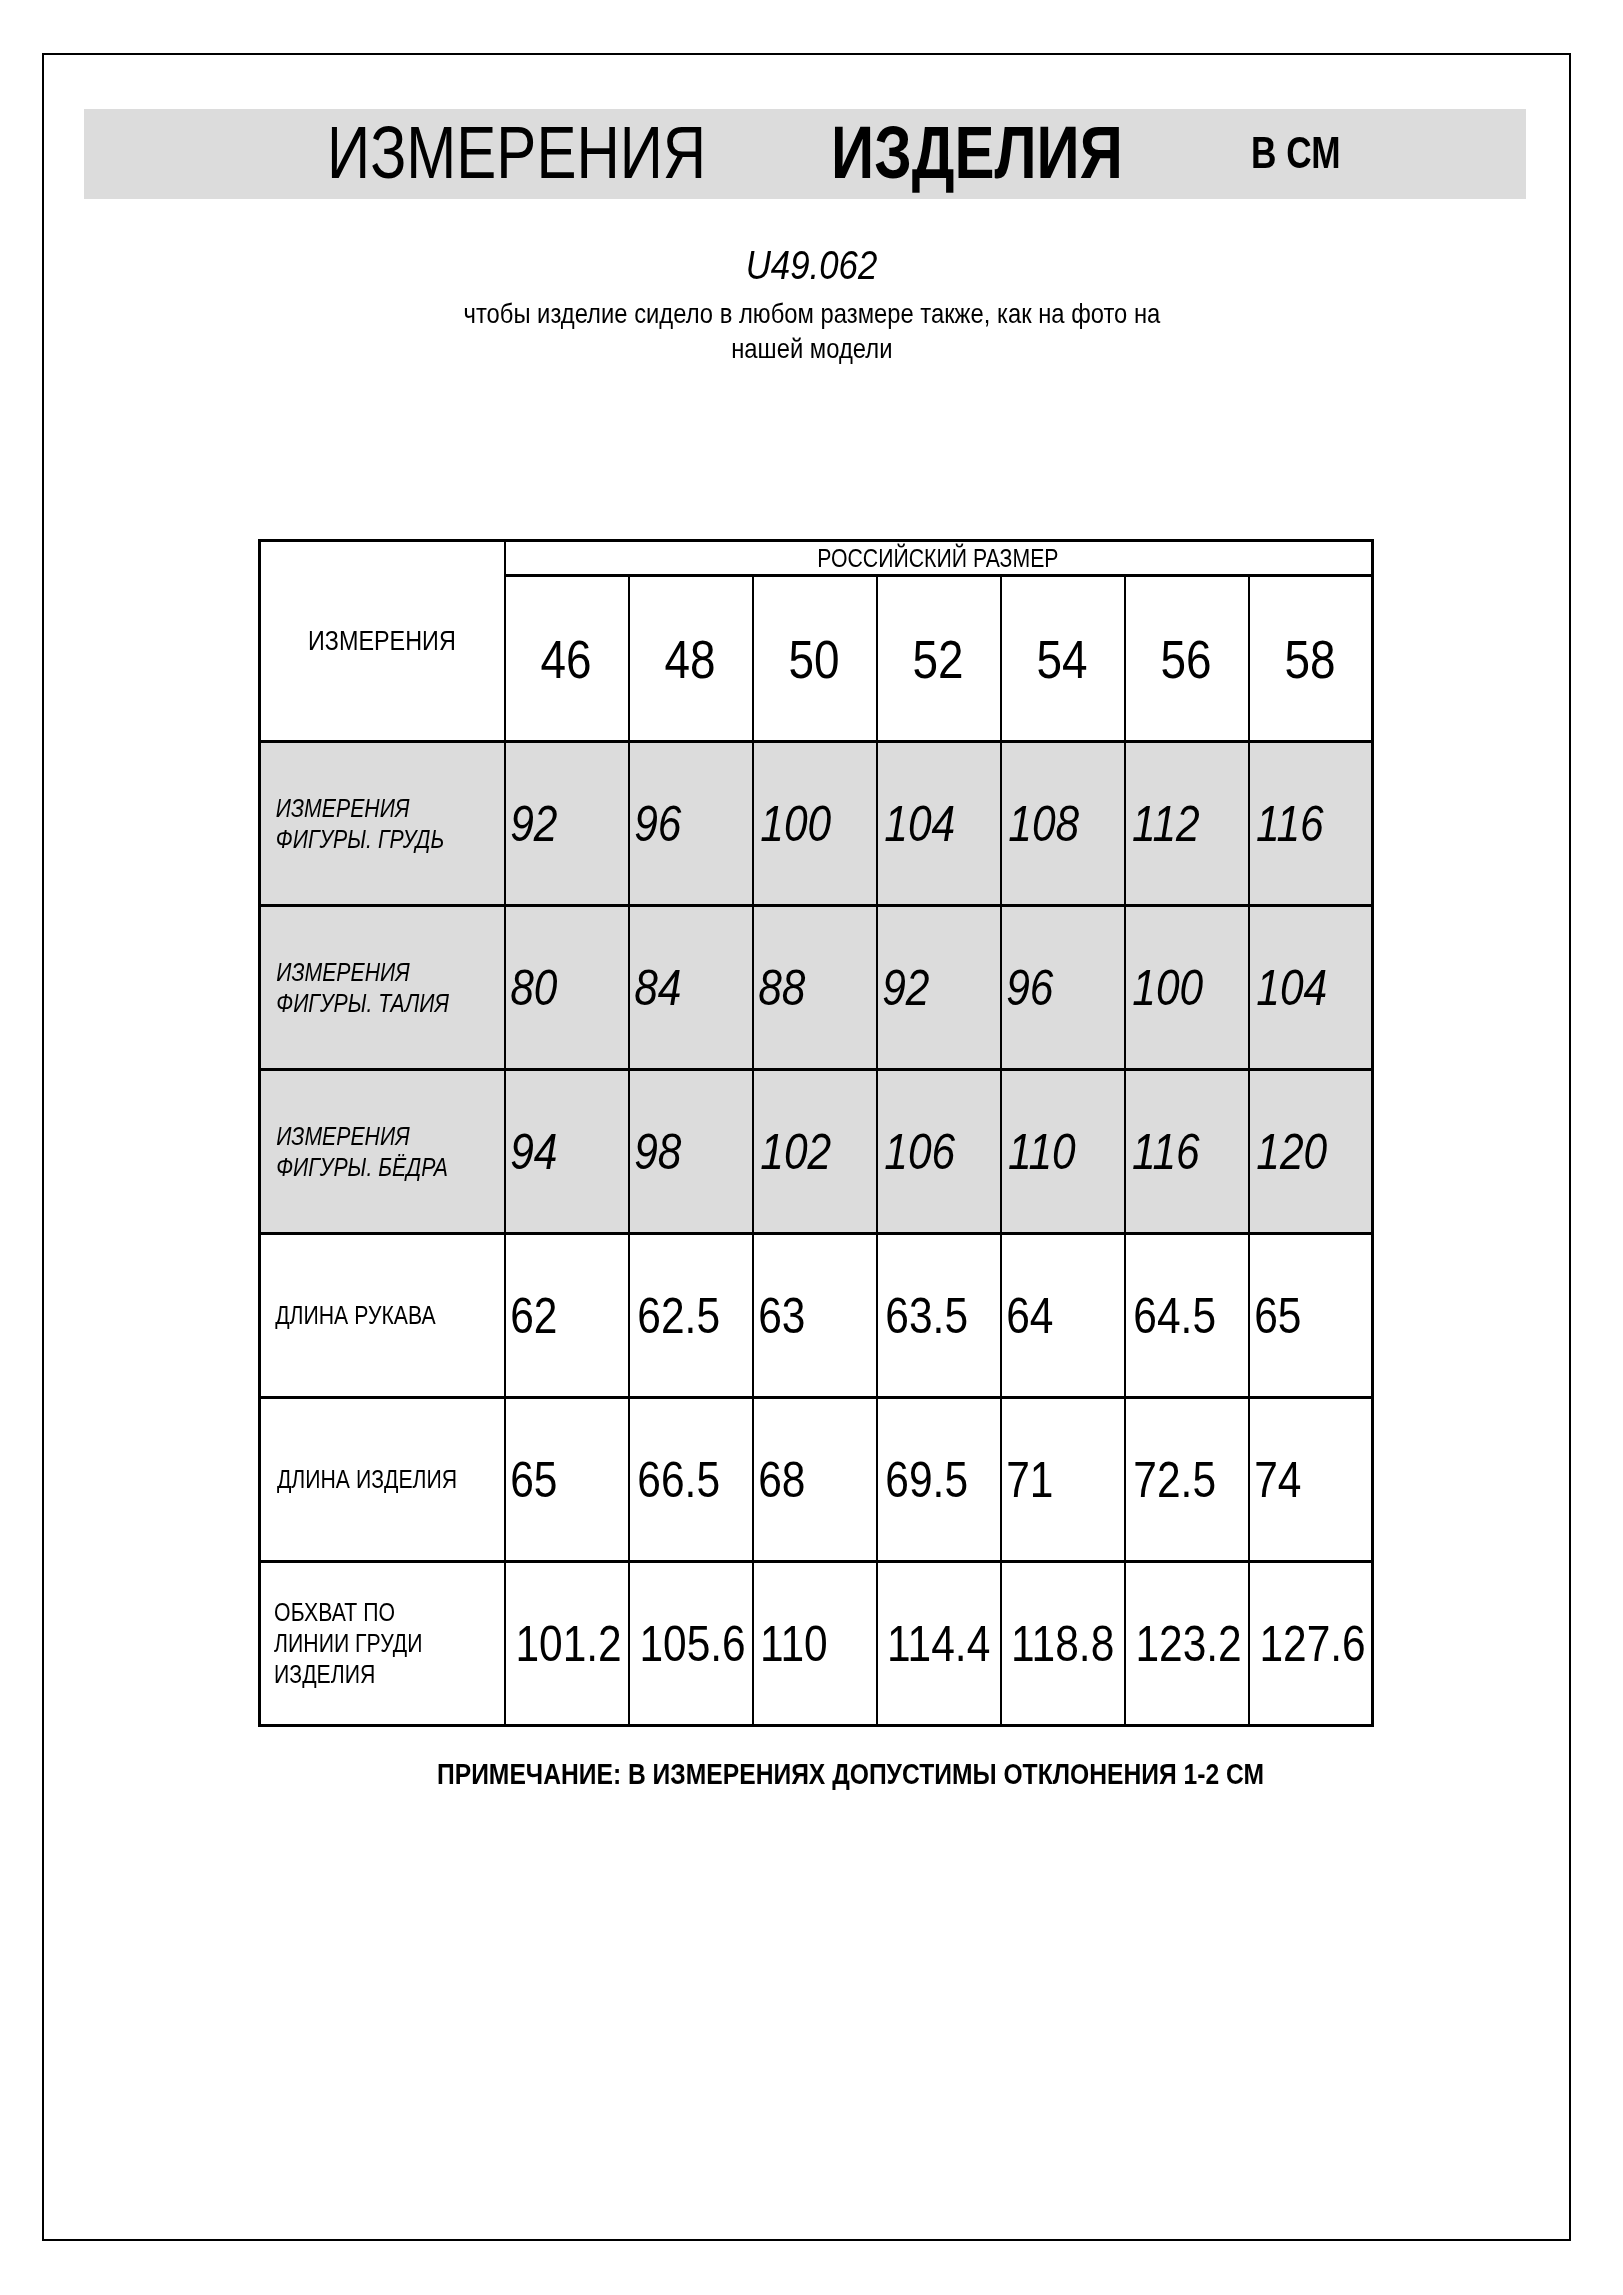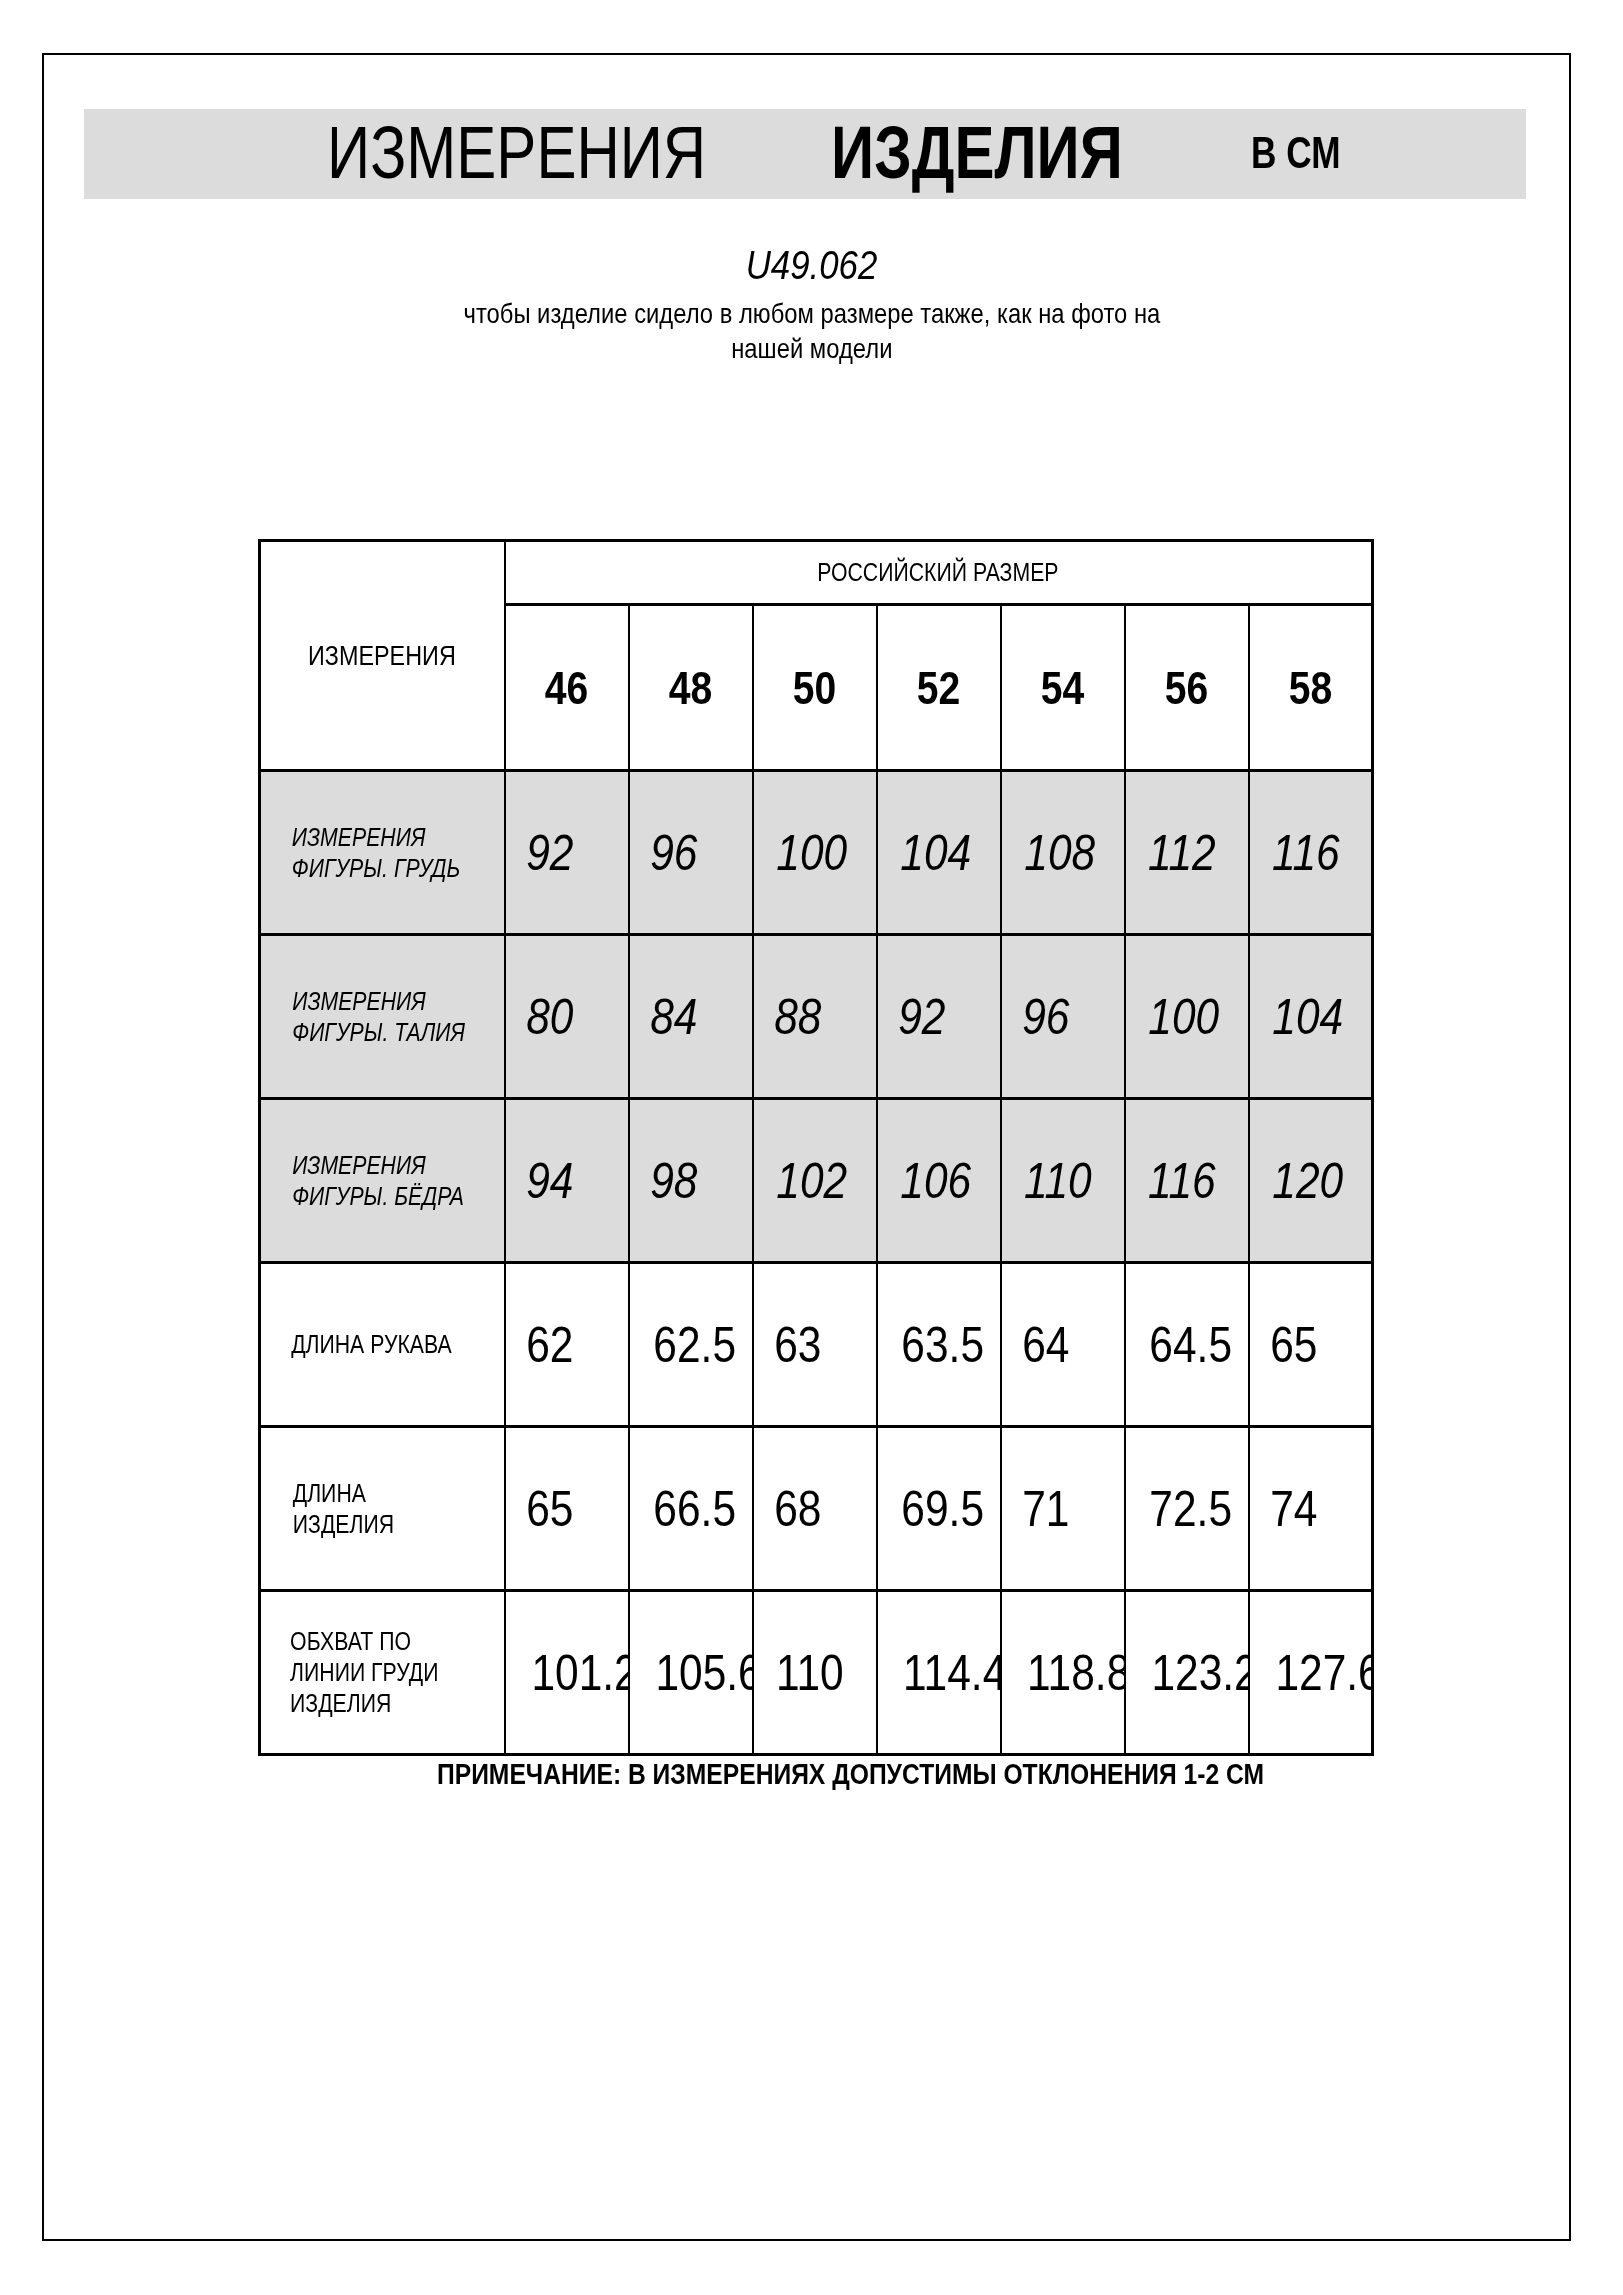--- a/index.html
+++ b/index.html
@@ -68,30 +68,30 @@
     width: 1112px;
     table-layout: fixed;
     border-collapse: collapse;
     border: 3.3px solid #000000;
   }
   .size-table col.c0 { width: 245px; }
   .size-table col.cd { width: 124px; }
   .size-table th, .size-table td {
     border: 2.6px solid #000000;
     vertical-align: middle;
-    padding: 16px;
+    padding: 0;
     overflow: hidden;
   }
   tr.hdr1 { height: 35px; }
   tr.hdr2 { height: 166px; }
   tr.r    { height: 164px; }
   tr.r > td { border-top-width: 3.9px; }
   th.group  { font-weight: 400; font-size: 25px; border-bottom-width: 3.9px; }
   th.corner { font-weight: 400; font-size: 27.5px; }
-  th.size   { font-weight: 700; font-size: 46px; }
+  th.size   { font-weight: 400; font-size: 54px; }
   td.lab    { font-size: 25px; line-height: 31px; }
   td.val    { font-size: 50px; }
   tr.shaded > td { background: #dcdcdc; font-style: italic; }
 
   .footnote {
     position: absolute;
     left: 0; width: 1623px; top: 1758px;
     text-align: center;
     font-size: 29px;
     font-weight: 700;

